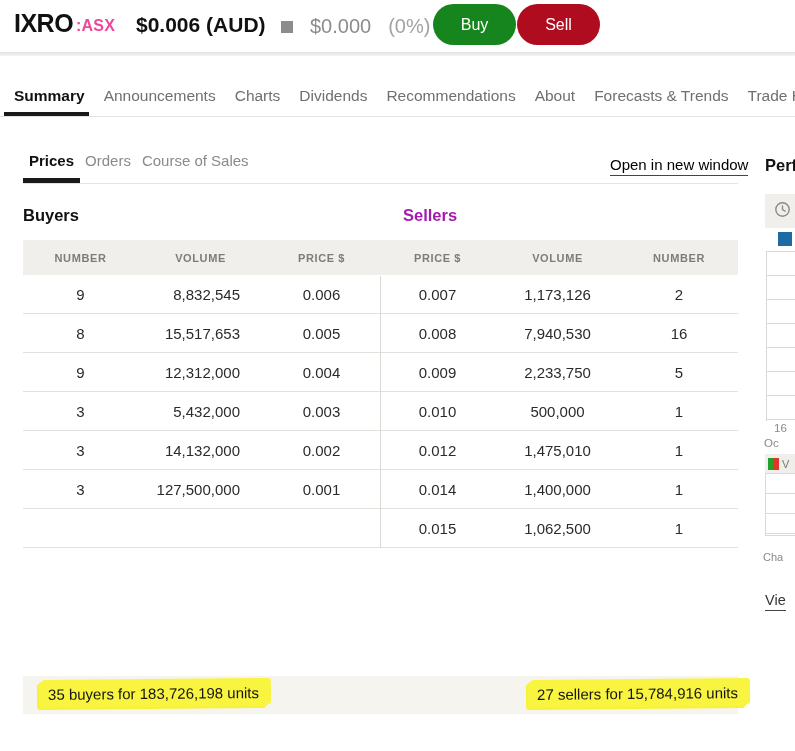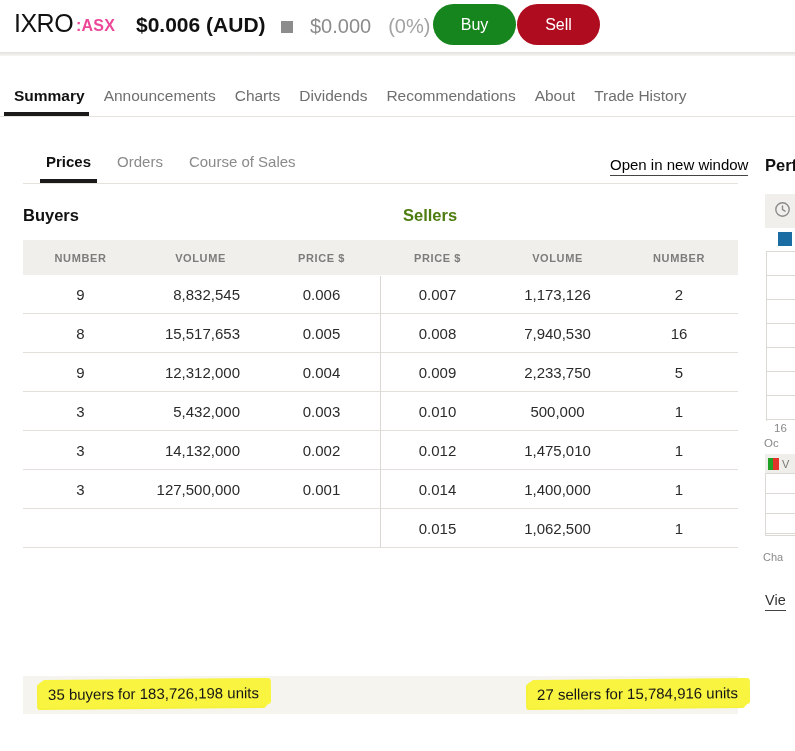--- a/index.html
+++ b/index.html
@@ -6,21 +6,21 @@
   body{
     width:795px;height:751px;position:relative;overflow:hidden;
     background:#ffffff;
     font-family:"Liberation Sans","DejaVu Sans",sans-serif;
     color:#1d1d1d;
     -webkit-font-smoothing:antialiased;
   }
   .abs{position:absolute;}
 
   
-  .ticker-sym{left:14px;top:9px;font-size:25px;font-weight:normal;letter-spacing:-.5px;color:#111;}
+  .ticker-sym{left:14px;top:9px;font-size:25px;font-weight:bold;letter-spacing:-.5px;color:#111;}
   .ticker-exch{left:76px;top:17px;font-size:16px;font-weight:bold;color:#ec4899;letter-spacing:.2px;}
   .quote-price{left:136px;top:13px;font-size:21px;font-weight:bold;color:#111;}
   .quote-change{left:281px;top:15px;font-size:20px;color:#8c8c8c;display:flex;align-items:center;gap:17px;}
   .nochange-sq{width:12px;height:12px;background:#8c8c8c;display:inline-block;}
   .pct{color:#a3a3a3;}
   .pill{
     border:none;border-radius:21px;width:83px;height:41px;
     color:#fff;font-size:16px;font-family:inherit;cursor:pointer;
     display:flex;align-items:center;justify-content:center;
   }
@@ -29,30 +29,30 @@
   .top-divider{left:0;top:52px;width:795px;height:4px;background:linear-gradient(#e3e1de,#f6f5f3);}
 
   
   .tabs{left:14px;top:84px;display:flex;gap:19px;align-items:flex-end;height:33px;}
   .tab{font-size:15.5px;color:#6f6f6f;white-space:nowrap;padding-bottom:12px;cursor:pointer;position:relative;}
   .tab.active{color:#111;font-weight:bold;}
   .tab.active::after{content:"";position:absolute;left:-10px;right:-4px;bottom:0;height:5px;background:#1a1a1a;}
   .tabs-line{left:0;top:116px;width:795px;height:1px;background:#e6e3df;}
 
   
-  .subtabs{left:46px;top:152px;display:flex;gap:26px;height:32px;align-items:center;}
+  .subtabs{left:29px;top:152px;display:flex;gap:11px;height:32px;align-items:flex-start;}
   .subtab{font-size:15px;color:#8a8a8a;cursor:pointer;position:relative;padding-bottom:14px;white-space:nowrap;}
   .subtab.active{color:#111;font-weight:bold;}
   .subtab.active::after{content:"";position:absolute;left:-6px;right:-6px;bottom:0;height:5px;background:#1a1a1a;}
   .subtabs-line{left:23px;top:183px;width:715px;height:1px;background:#e6e3df;}
   .open-link{left:610px;top:156px;font-size:15px;color:#000000;border-bottom:1px solid #444;padding-bottom:2px;cursor:pointer;white-space:nowrap;}
 
   
   .h-buyers{left:23px;top:206px;font-size:16.5px;font-weight:bold;color:#111;}
-  .h-sellers{left:403px;top:206px;font-size:16.5px;font-weight:bold;color:#4d7c0f;}
+  .h-sellers{left:403px;top:206px;font-size:16.5px;font-weight:bold;color:#a21caf;}
 
   
   .depth-head{
     left:23px;top:240px;width:715px;height:35px;background:#f1efeb;
     display:grid;grid-template-columns:115px 125px 117px 115px 125px 118px;align-items:center;
   }
   .depth-head span{font-size:11px;letter-spacing:.6px;color:#7c7c7c;text-align:center;font-weight:bold;}
   .depth-rows{left:23px;top:275px;width:715px;}
   .drow{
     display:grid;grid-template-columns:115px 125px 117px 115px 125px 118px;
@@ -111,20 +111,21 @@
 <button class="abs pill sell">Sell</button>
 <div class="abs top-divider"></div>
 
 <nav class="abs tabs">
   <span class="tab active">Summary</span>
   <span class="tab">Announcements</span>
   <span class="tab">Charts</span>
   <span class="tab">Dividends</span>
   <span class="tab">Recommendations</span>
   <span class="tab">About</span>
+  <span class="tab">Forecasts &amp; Trends</span>
   <span class="tab">Trade History</span>
 
 </nav>
 <div class="abs tabs-line"></div>
 
 <div class="abs subtabs">
   <span class="subtab active">Prices</span>
   <span class="subtab">Orders</span>
   <span class="subtab">Course of Sales</span>
 </div>

